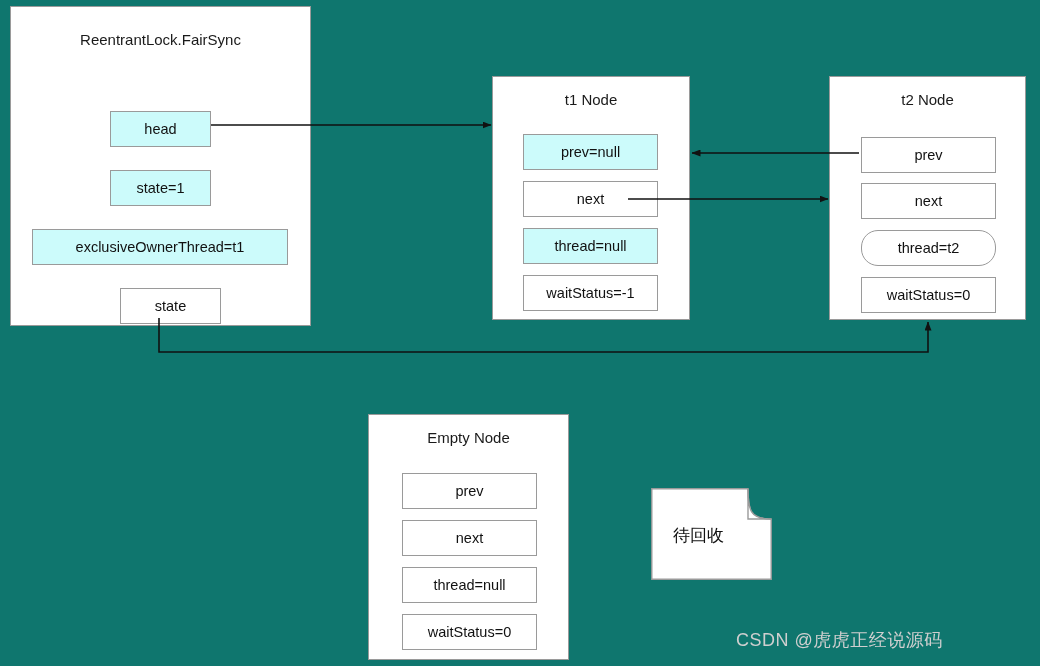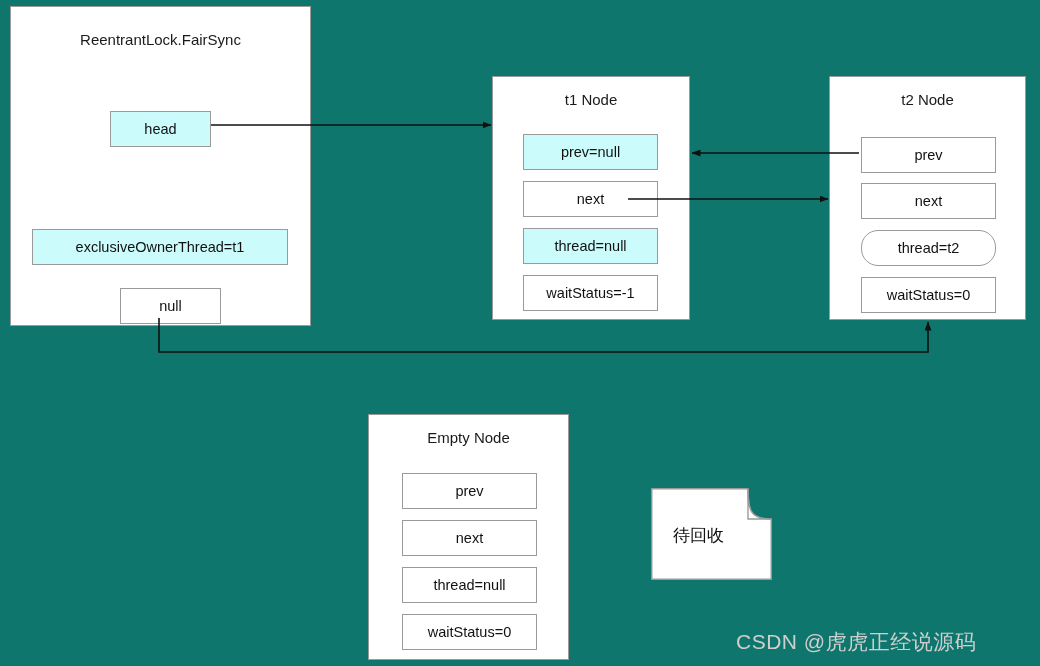--- a/index.html
+++ b/index.html
@@ -54,21 +54,21 @@
     justify-content: center;
   }
   .doc-label {
     position: absolute;
     font-size: 17px;
     color: #111111;
     white-space: nowrap;
   }
   .watermark {
     position: absolute;
-    font-size: 21px;
+    font-size: 18px;
     color: #cfcfcf;
     white-space: nowrap;
     letter-spacing: 0.5px;
   }
   svg.edges {
     position: absolute;
     left: 0;
     top: 0;
     width: 1040px;
     height: 666px;
@@ -85,27 +85,30 @@
 
 <div id="canvas">
 
   <div class="container-box" style="left:10px; top:6px; width:301px; height:320px;">
     <div class="container-title" style="top:24px;">ReentrantLock.FairSync</div>
 
     <div class="field-box highlight" style="left:99px; top:104px; width:101px; height:36px;">
       <span>head</span>
     </div>
 
+    <div class="field-box highlight" style="left:99px; top:163px; width:101px; height:36px;">
+      <span>state=1</span>
+    </div>
 
     <div class="field-box highlight" style="left:21px; top:222px; width:256px; height:36px;">
       <span>exclusiveOwnerThread=t1</span>
     </div>
 
     <div class="field-box" style="left:109px; top:281px; width:101px; height:36px;">
-      <span>null</span>
+      <span>state</span>
     </div>
   </div>
 
   <div class="container-box" style="left:492px; top:76px; width:198px; height:244px;">
     <div class="container-title" style="top:14px;">t1 Node</div>
 
     <div class="field-box highlight" style="left:30px; top:57px; width:135px; height:36px;">
       <span>prev=null</span>
     </div>
 

